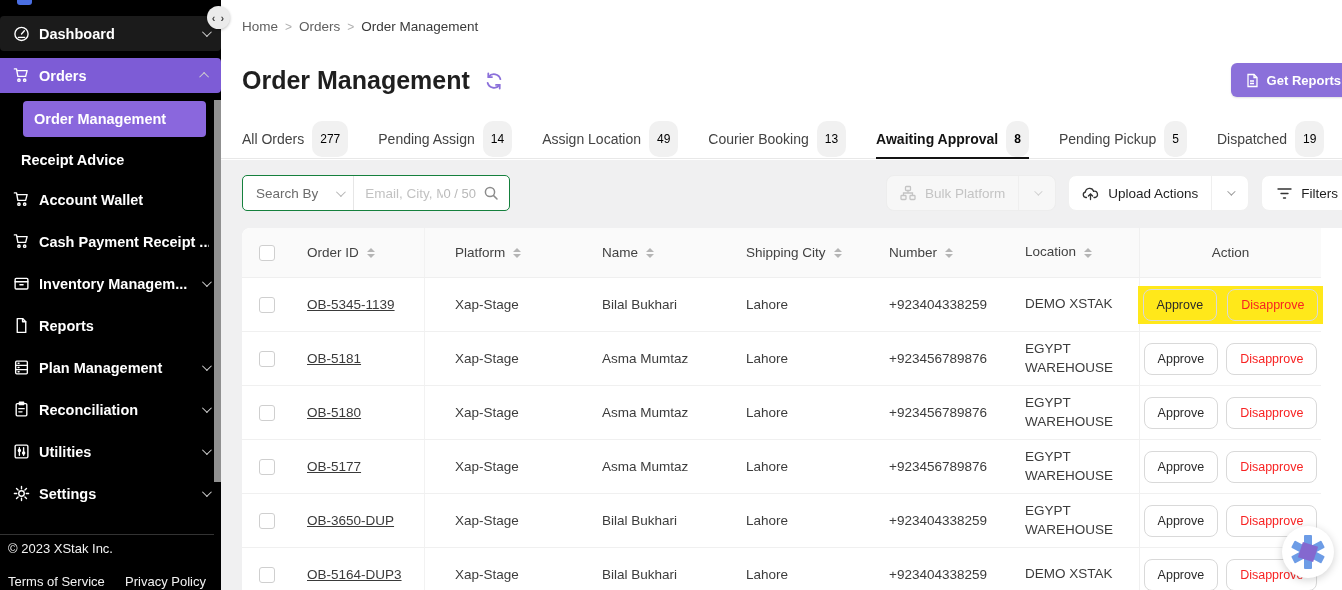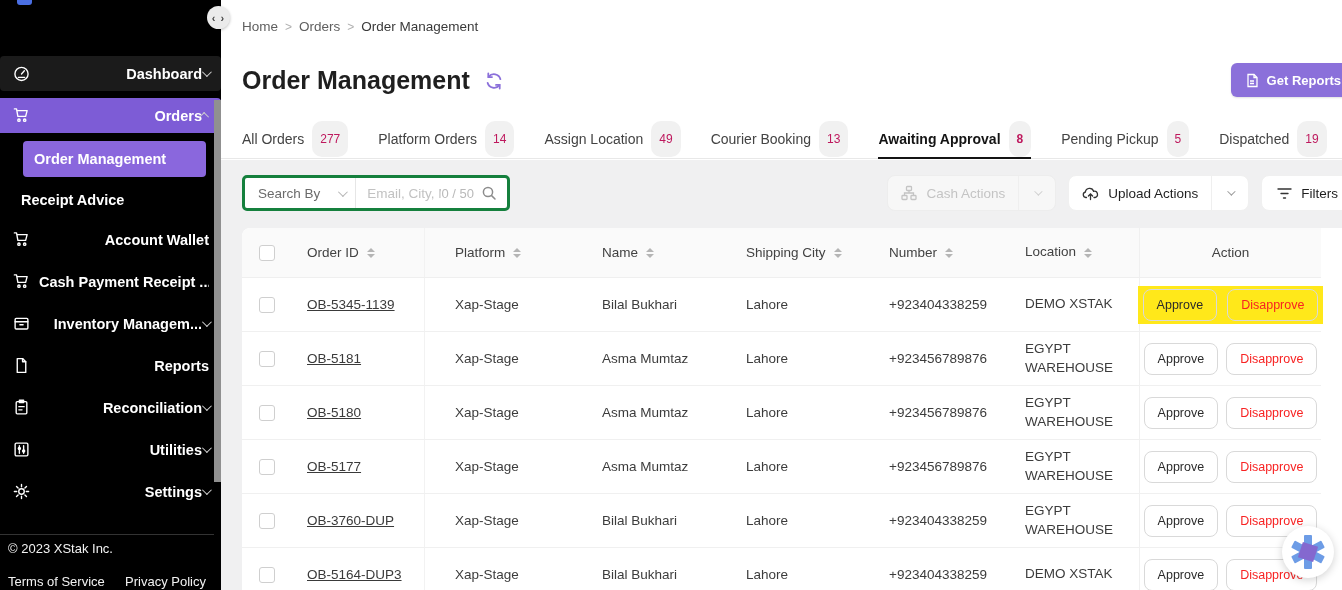--- a/index.html
+++ b/index.html
@@ -3,21 +3,21 @@
 <meta charset="utf-8">
 <style>
   * { margin:0; padding:0; box-sizing:border-box; }
   html,body { width:1342px; height:590px; overflow:hidden; font-family:"Liberation Sans", sans-serif; background:#fff; }
   body { position:relative; }
 
   
   .sidebar { position:absolute; left:0; top:0; width:221px; height:590px; background:#000; z-index:5; }
   .logo-sliver { position:absolute; left:17px; top:0; width:15px; height:5px; background:#4a6fe3; border-radius:0 0 3px 3px; }
   .scroll-thumb { position:absolute; right:0; top:100px; width:7px; height:382px; background:#909090; }
-  .nav { padding-top:56px;text-align:right; }
+  .nav { padding-top:16px; }
   .nav-item { display:flex; align-items:center; height:35px; margin:0 0 7px 0; padding:0 12px 0 13px; color:#fff; font-size:14.5px; font-weight:700; cursor:pointer; border-radius:4px; }
   .nav-item .ico { width:17px; height:17px; margin-right:9px; flex:0 0 17px; display:flex; align-items:center; justify-content:center; }
   .nav-item .lbl { flex:1; white-space:nowrap; overflow:hidden; }
   .nav-item.default-bg { background:#1b1b1b; }
   .nav-item.active { background:#7d5cd6; border-radius:0 4px 4px 0; }
   .nav-sub { display:flex; align-items:center; height:36px; margin:8px 0 8px 23px; padding-left:11px; color:#fff; font-size:14.5px; font-weight:700; cursor:pointer; border-radius:4px; }
   .nav-sub.active { background:#8a67dd; margin-right:15px; }
   .nav-sub.plain { height:30px; margin:0 0 7px 10px; }
   .chev { width:7px; height:7px; border-right:1.6px solid #cfcfcf; border-bottom:1.6px solid #cfcfcf; display:inline-block; }
   .chev.down { transform:rotate(45deg) translateY(-2px); }
@@ -35,29 +35,29 @@
   .breadcrumb .crumb { cursor:pointer; }
   .breadcrumb .crumb.last { color:#3a3a3a; }
   .title-row { position:absolute; left:21px; top:66px; display:flex; align-items:center; gap:14px; }
   .page-title { font-size:25px; font-weight:700; color:#1f1f1f; }
   .refresh-btn { width:20px; height:20px; cursor:pointer; }
   .get-reports { position:absolute; right:20px; top:63px; height:34px; background:#8b70da; border:none; border-radius:6px; color:#fff; font-size:13px; font-weight:700; font-family:inherit; display:flex; align-items:center; gap:8px; padding:0 14px; cursor:pointer; box-shadow:0 1px 2px rgba(0,0,0,.12); }
 
   
   .tabbar { position:absolute; left:0; right:0; top:120px; height:39px; border-bottom:1px solid #e8e8e8; display:flex; align-items:center; padding-left:21px; }
   .tab { position:relative; height:39px; display:flex; align-items:center; gap:8px; margin-right:30px; font-size:14px; color:#434343; cursor:pointer; white-space:nowrap; }
-  .tab .pill { background:#f1f1f1; border-radius:10px; padding:11px 8px; font-size:12px; color:#be185d; }
+  .tab .pill { background:#f1f1f1; border-radius:10px; padding:11px 8px; font-size:12px; color:#000000; }
   .tab.active { font-weight:700; color:#141414;justify-content:space-between; }
   .tab.active::after { content:""; position:absolute; left:0; right:0; bottom:0; height:2px; background:#141414; }
   .tabs-more { position:absolute; right:12px; top:8px; width:18px; height:24px; color:#8c8c8c; font-size:15px; text-align:center; cursor:pointer; line-height:24px; }
 
   
   .content { position:absolute; left:0; right:0; top:160px; bottom:0; background:#f0f0f1; padding:0 21px; }
   .toolbar { margin-top:15px; height:36px; display:flex; align-items:center; justify-content:space-between; }
-  .search-ctl { width:268px; height:36px; background:#fff; border:3px solid #15803d; border-radius:5px; display:flex; align-items:center; overflow:hidden; }
+  .search-ctl { width:268px; height:36px; background:#fff; border:1px solid #15803d; border-radius:5px; display:flex; align-items:center; overflow:hidden; }
   .search-by { display:flex; align-items:center; gap:18px; padding:0 10px 0 13px; font-size:13.5px; color:#6b6b6b; cursor:pointer; }
   .search-by .chev { border-color:#b5b5b5; }
   .search-div { width:1px; height:36px; background:#e6e6e6; }
   .search-input { border:none; outline:none; flex:1; min-width:0; font-size:13.5px; padding:0 0 0 11px; font-family:inherit; color:#333; }
   .search-input::placeholder { color:#c2c2c2; }
   .char-count { font-size:13px; color:#b9b9b9; margin-right:7px; white-space:nowrap; }
   .search-ico { margin-right:10px; cursor:pointer; display:flex; }
 
   .tool-right { display:flex; align-items:center; gap:12px; }
   .split-btn { height:36px; display:flex; align-items:center; background:#fff; border:1px solid #f0f0f0; border-radius:8px; overflow:hidden; cursor:pointer; }
@@ -170,20 +170,31 @@
           <svg width="17" height="17" viewBox="0 0 16 16" fill="none" stroke="#fff" stroke-width="1.3" stroke-linecap="round" stroke-linejoin="round">
             <path d="M4 1.5h5l3 3v10H4z"></path>
             <path d="M9 1.5v3h3"></path>
           </svg>
         </span>
         <span class="lbl">Reports</span>
       </div>
       <div class="nav-item">
         <span class="ico">
           <svg width="17" height="17" viewBox="0 0 16 16" fill="none" stroke="#fff" stroke-width="1.3" stroke-linecap="round" stroke-linejoin="round">
+            <rect x="2.5" y="2" width="11" height="12" rx="1"></rect>
+            <path d="M2.5 6h11M2.5 10h11"></path>
+            <path d="M4.8 4h.9M4.8 8h.9M4.8 12h.9"></path>
+          </svg>
+        </span>
+        <span class="lbl">Plan Management</span>
+        <span class="chev down"></span>
+      </div>
+      <div class="nav-item">
+        <span class="ico">
+          <svg width="17" height="17" viewBox="0 0 16 16" fill="none" stroke="#fff" stroke-width="1.3" stroke-linecap="round" stroke-linejoin="round">
             <rect x="3" y="2.5" width="10" height="11.5" rx="1"></rect>
             <path d="M6 1.2h4v2.2H6z"></path>
             <path d="M5.5 7.2h5M5.5 10.2h3"></path>
           </svg>
         </span>
         <span class="lbl">Reconciliation</span>
         <span class="chev down"></span>
       </div>
       <div class="nav-item">
         <span class="ico">
@@ -248,21 +259,21 @@
     </svg>
     <span>Get Reports</span>
   </button>
 
   <div class="tabbar" id="tabbar">
       <div class="tab">
         <span>All Orders</span>
         <span class="pill">277</span>
       </div>
       <div class="tab">
-        <span>Platform Orders</span>
+        <span>Pending Assign</span>
         <span class="pill">14</span>
       </div>
       <div class="tab">
         <span>Assign Location</span>
         <span class="pill">49</span>
       </div>
       <div class="tab">
         <span>Courier Booking</span>
         <span class="pill">13</span>
       </div>
@@ -301,21 +312,21 @@
 
       <div class="tool-right">
         <div class="split-btn disabled">
           <div class="mainpart">
             <svg width="16" height="16" viewBox="0 0 16 16" fill="none" stroke="#c4c4c4" stroke-width="1.3">
               <rect x="5.5" y="1.5" width="5" height="4" rx="0.8"></rect>
               <rect x="1" y="10.5" width="5" height="4" rx="0.8"></rect>
               <rect x="10" y="10.5" width="5" height="4" rx="0.8"></rect>
               <path d="M8 5.5v2.5M3.5 10.5V8h9v2.5"></path>
             </svg>
-            <span>Cash Actions</span>
+            <span>Bulk Platform</span>
           </div>
           <div class="divider"></div>
           <div class="chevpart">
               <span class="chev down"></span>
             </div>
         </div>
 
         <div class="split-btn">
           <div class="mainpart">
             <svg width="17" height="15" viewBox="0 0 17 15" fill="none" stroke="#333" stroke-width="1.3" stroke-linecap="round">
@@ -465,21 +476,21 @@
                 <button class="abtn">Approve</button>
                 <button class="abtn red">Disapprove</button>
               </div>
             </div>
           </div>
           <div class="trow tbody-row">
             <div class="cell c-check">
               <div class="cb"></div>
             </div>
             <div class="cell c-orderid">
-              <a class="order-link">OB-3760-DUP</a>
+              <a class="order-link">OB-3650-DUP</a>
             </div>
             <div class="cell c-platform">Xap-Stage</div>
             <div class="cell c-name">Bilal Bukhari</div>
             <div class="cell c-city">Lahore</div>
             <div class="cell c-number">+923404338259</div>
             <div class="cell c-location">EGYPT WAREHOUSE</div>
             <div class="cell c-action">
               <div class="act-wrap">
                 <button class="abtn">Approve</button>
                 <button class="abtn red">Disapprove</button>

